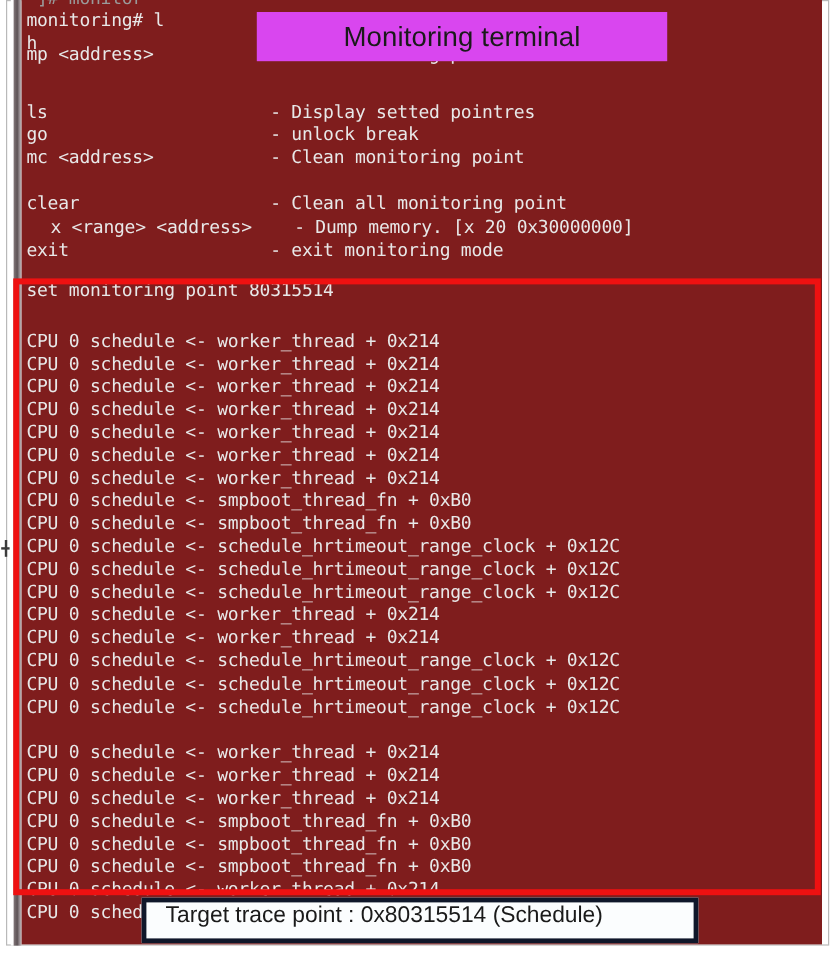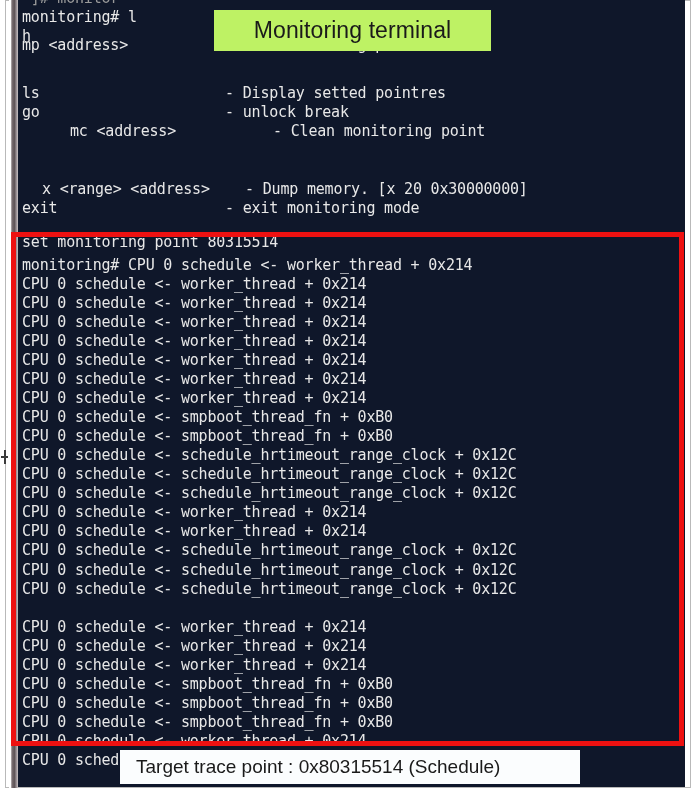--- a/index.html
+++ b/index.html
@@ -44,21 +44,21 @@
     background: linear-gradient(90deg,#ffffff 0%,#ffffff 22%,#7d7275 30%,#5d5356 60%,#8f8589 78%,#c9c3c5 100%);
   }
 
   
   #terminal-screen {
     position: absolute;
     left: 18px;
     top: 0px;
     width: 667px;
     height: 787px;
-    background: #0f172a;
+    background: #7f1d1d;
     overflow: hidden;
   }
 
   .term-line {
     position: absolute;
     left: 4px;
     white-space: pre;
     color: #e8e8e8;
     font-family: "DejaVu Sans Mono", monospace;
     font-size: 15px;
@@ -77,46 +77,46 @@
     border: 5px solid #ee1111;
     box-sizing: border-box;
     pointer-events: none;
   }
 
   
   #monitoring-terminal-label {
     position: absolute;
     left: 214px;
     top: 10px;
-    width: 277px;
+    width: 342px;
     height: 41px;
-    background: #bef264;
+    background: #d946ef;
     display: flex;
     align-items: center;
     justify-content: center;
   }
   #monitoring-terminal-label .lbl {
     font-family: "Liberation Sans", sans-serif;
     font-size: 23px;
     color: #1a1a1a;
     letter-spacing: 0.1px;
   }
 
   
   #trace-point-caption {
     position: absolute;
     left: 118px;
     top: 748px;
     width: 464px;
     height: 38px;
     background: #fbfdfe;
-    border: 2px solid #0f172a;
+    border: 4px solid #0f172a;
     box-sizing: border-box;
     display: flex;
-    align-items: center;
+    align-items: flex-start;
     padding-left: 16px;
   }
   #trace-point-caption .lbl {
     font-family: "Liberation Sans", sans-serif;
     font-size: 19px;
     color: #1a1a1a;
   }
 
   
   #left-tick {
@@ -146,25 +146,25 @@
   <div id="terminal-left-gutter"></div>
 
   <div id="terminal-screen">
 
   <div class="term-line dim" style="top: -11px;">~]# monitor</div>
       <div class="term-line" style="top: 8.05px;">monitoring# l</div>
       <div class="term-line" style="top: 27.1px;">h                      - </div>
       <div class="term-line" style="top: 36px;">mp &lt;address&gt;           - Set monitoring point</div>
       <div class="term-line" style="top: 103.3px;">go                     - unlock break</div>
       <div class="term-line" style="top: 84.25px;">ls                     - Display setted pointres</div>
-      <div class="term-line" style="top: 122.35px; margin-left: 48px;">mc &lt;address&gt;           - Clean monitoring point</div>
+      <div class="term-line" style="top: 122.35px;">mc &lt;address&gt;           - Clean monitoring point</div>
+      <div class="term-line" style="top: 160.45px;">clear                  - Clean all monitoring point</div>
       <div class="term-line" style="top: 179.5px; margin-left: 20px;">x &lt;range&gt; &lt;address&gt;    - Dump memory. [x 20 0x30000000]</div>
       <div class="term-line" style="top: 198.55px; text-align: center;">exit                   - exit monitoring mode</div>
       <div class="term-line" style="top: 233px;">set monitoring point 80315514</div>
-      <div class="term-line" style="top: 255.7px;">monitoring# CPU 0 schedule &lt;- worker_thread + 0x214</div>
       <div class="term-line" style="top: 274.75px;">CPU 0 schedule &lt;- worker_thread + 0x214</div>
       <div class="term-line" style="top: 293.8px;">CPU 0 schedule &lt;- worker_thread + 0x214</div>
       <div class="term-line" style="top: 312.85px;">CPU 0 schedule &lt;- worker_thread + 0x214</div>
       <div class="term-line" style="top: 331.9px;">CPU 0 schedule &lt;- worker_thread + 0x214</div>
       <div class="term-line" style="top: 350.95px;">CPU 0 schedule &lt;- worker_thread + 0x214</div>
       <div class="term-line" style="top: 370px;">CPU 0 schedule &lt;- worker_thread + 0x214</div>
       <div class="term-line" style="top: 389.05px;">CPU 0 schedule &lt;- worker_thread + 0x214</div>
       <div class="term-line" style="top: 408.1px;">CPU 0 schedule &lt;- smpboot_thread_fn + 0xB0</div>
       <div class="term-line" style="top: 427.15px;">CPU 0 schedule &lt;- smpboot_thread_fn + 0xB0</div>
       <div class="term-line" style="top: 446.2px;">CPU 0 schedule &lt;- schedule_hrtimeout_range_clock + 0x12C</div>

